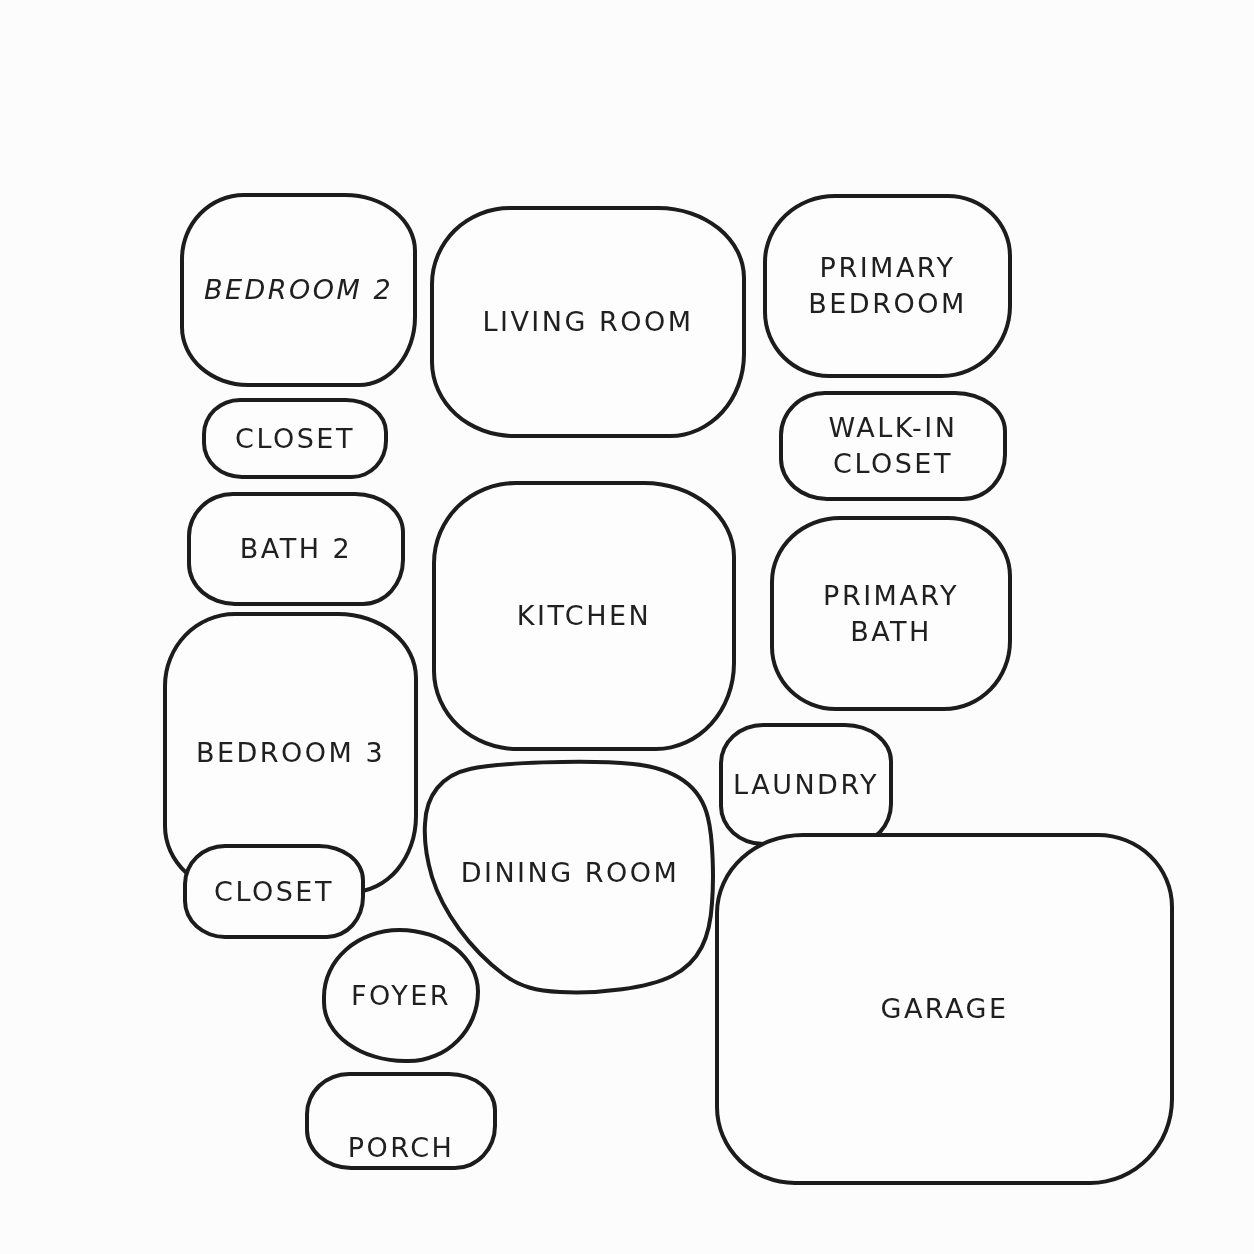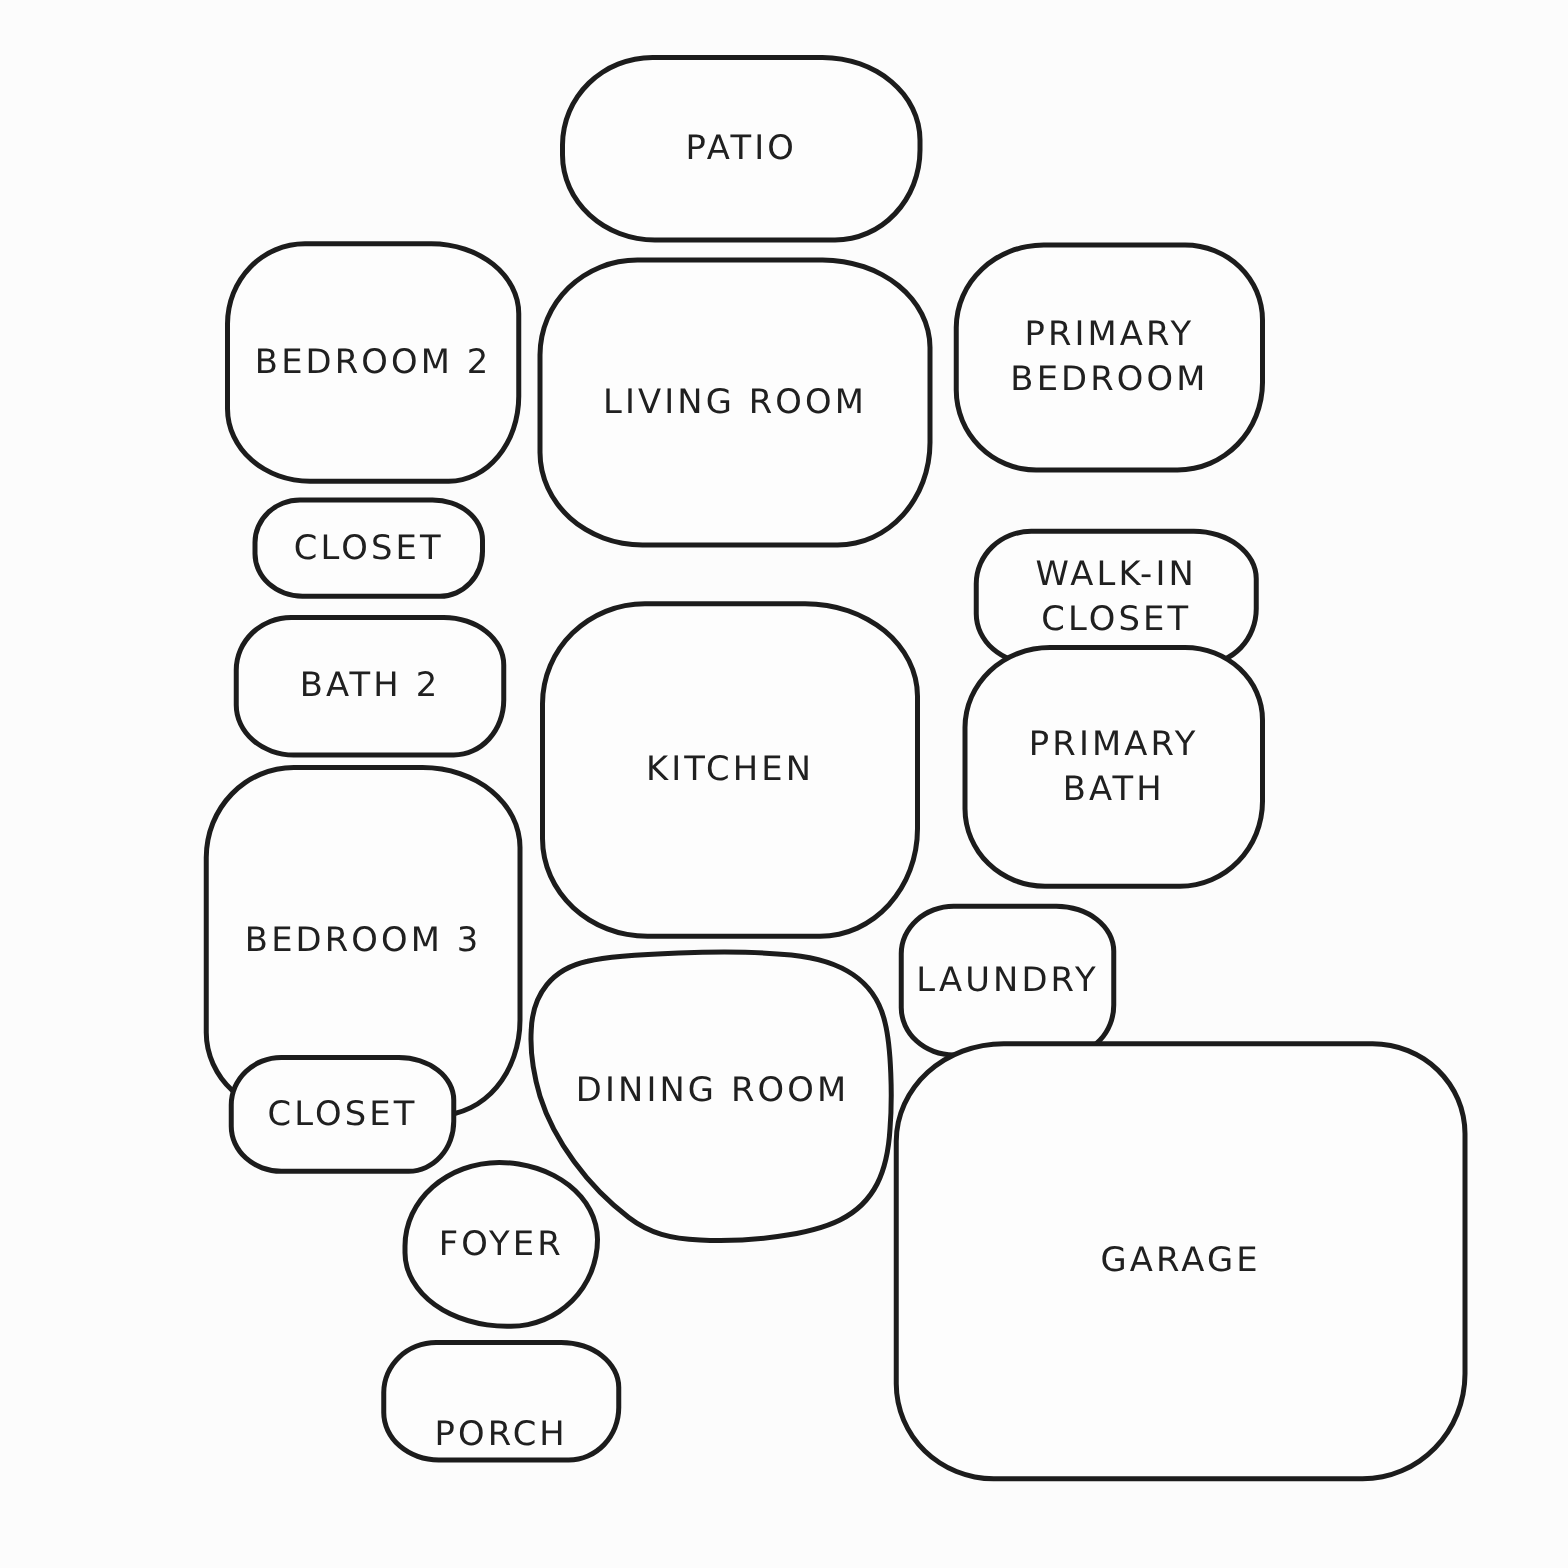--- a/index.html
+++ b/index.html
@@ -48,48 +48,44 @@
   .room--svg .room-label {
     position: relative;
     margin-top: -14px;
   }
 </style>
 </head>
 <body>
 
 <div class="canvas">
 
-  <div class="room" style="left:448px; top:44px; width:290px; height:150px;
-              border-radius:74px 80px 70px 76px / 72px 68px 74px 70px;">
-    <span class="room-label">PATIO</span>
-  </div>
 
   <div class="room" style="left:180px; top:193px; width:237px; height:194px;
-              border-radius:64px 72px 58px 68px / 66px 58px 70px 60px;">
+              border-radius:64px 72px 58px 68px / 66px 58px 70px 60px;font-style:italic;">
     <span class="room-label">BEDROOM 2</span>
   </div>
 
   <div class="room" style="left:430px; top:206px; width:316px; height:232px;
               border-radius:80px 88px 76px 84px / 78px 72px 84px 76px;">
     <span class="room-label">LIVING ROOM</span>
   </div>
 
   <div class="room" style="left:763px; top:194px; width:249px; height:184px;
               border-radius:72px 64px 70px 66px / 68px 62px 72px 66px;">
     <span class="room-label">PRIMARY
 BEDROOM</span>
   </div>
 
   <div class="room" style="left:202px; top:398px; width:186px; height:81px;
               border-radius:38px 42px 36px 40px / 36px 34px 38px 36px;">
     <span class="room-label">CLOSET</span>
   </div>
 
   <div class="room" style="left:779px; top:391px; width:228px; height:110px;
-              border-radius:46px 52px 44px 48px / 44px 40px 46px 42px;margin-top:32px;">
+              border-radius:46px 52px 44px 48px / 44px 40px 46px 42px;">
     <span class="room-label">WALK-IN
 CLOSET</span>
   </div>
 
   <div class="room" style="left:187px; top:492px; width:218px; height:114px;
               border-radius:46px 50px 42px 48px / 44px 40px 46px 42px;justify-content:center;">
     <span class="room-label">BATH 2</span>
   </div>
 
   <div class="room" style="left:432px; top:481px; width:304px; height:270px;

